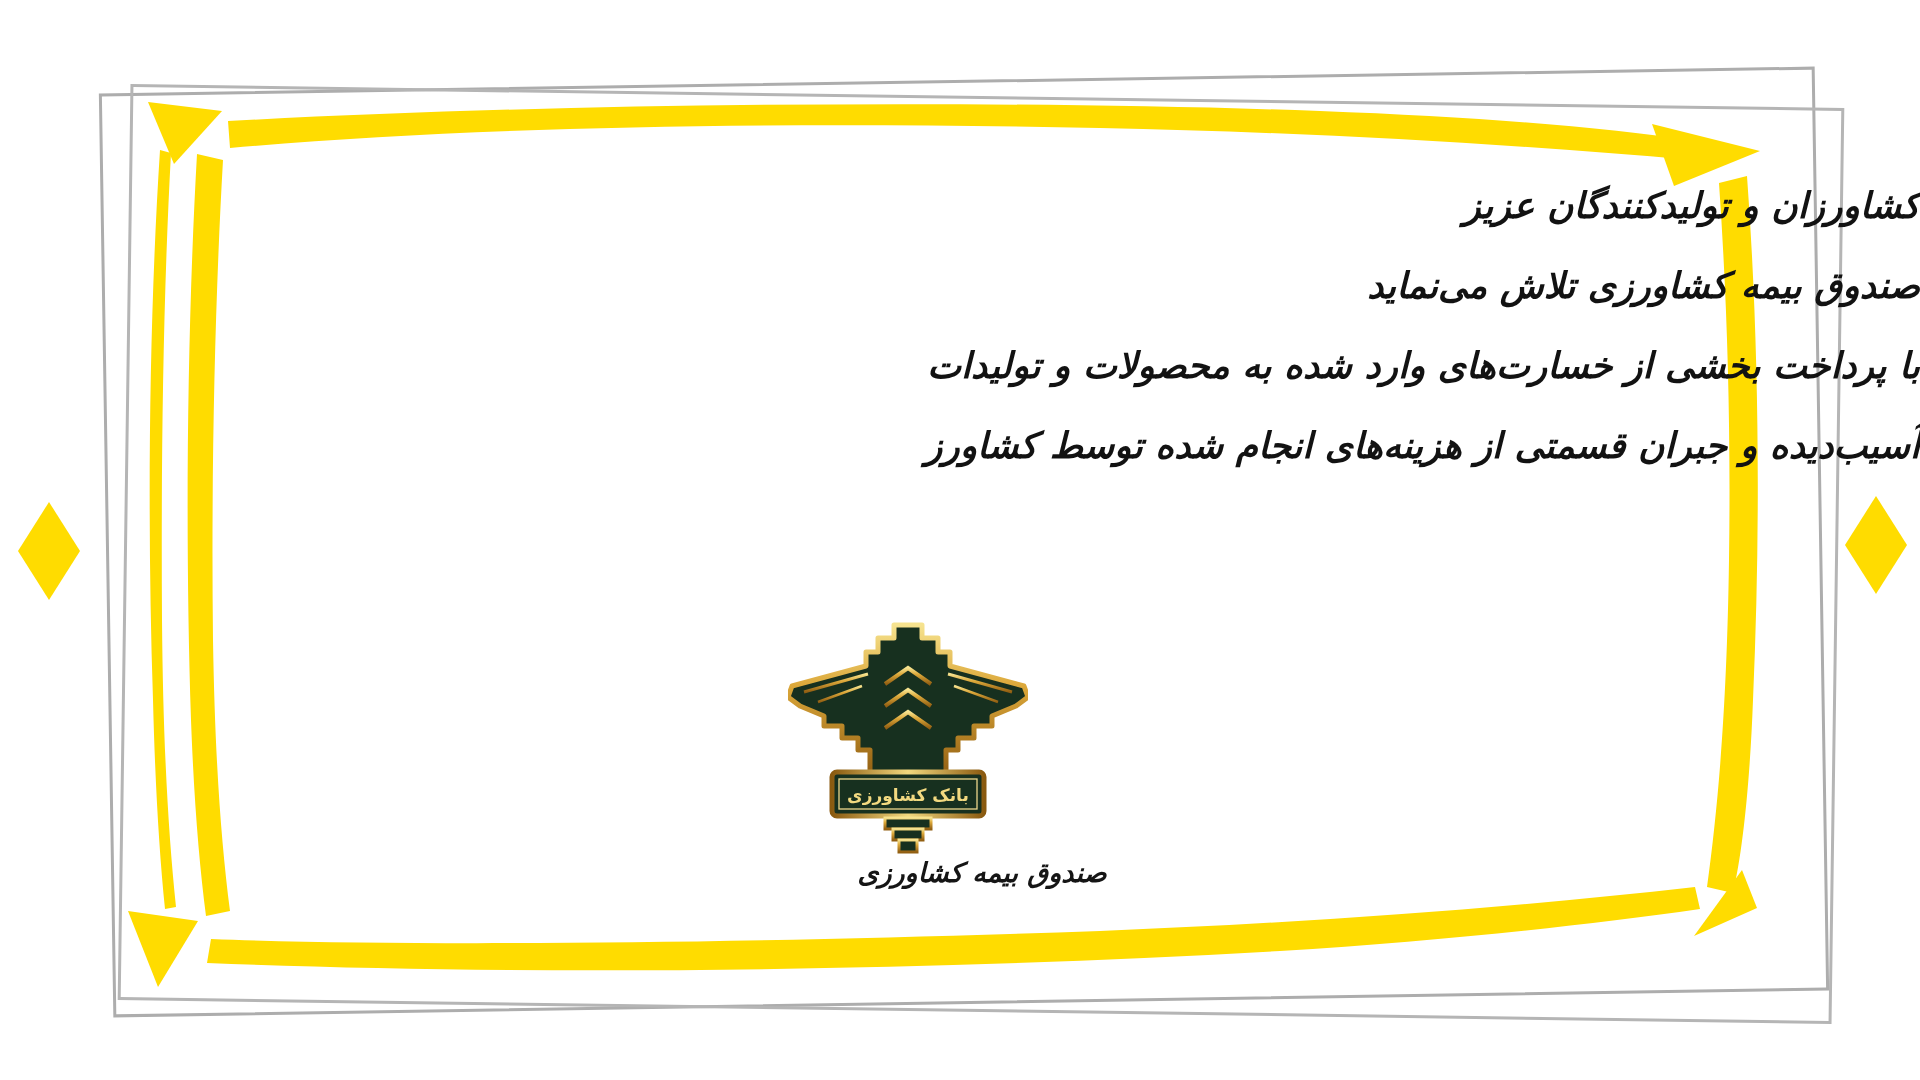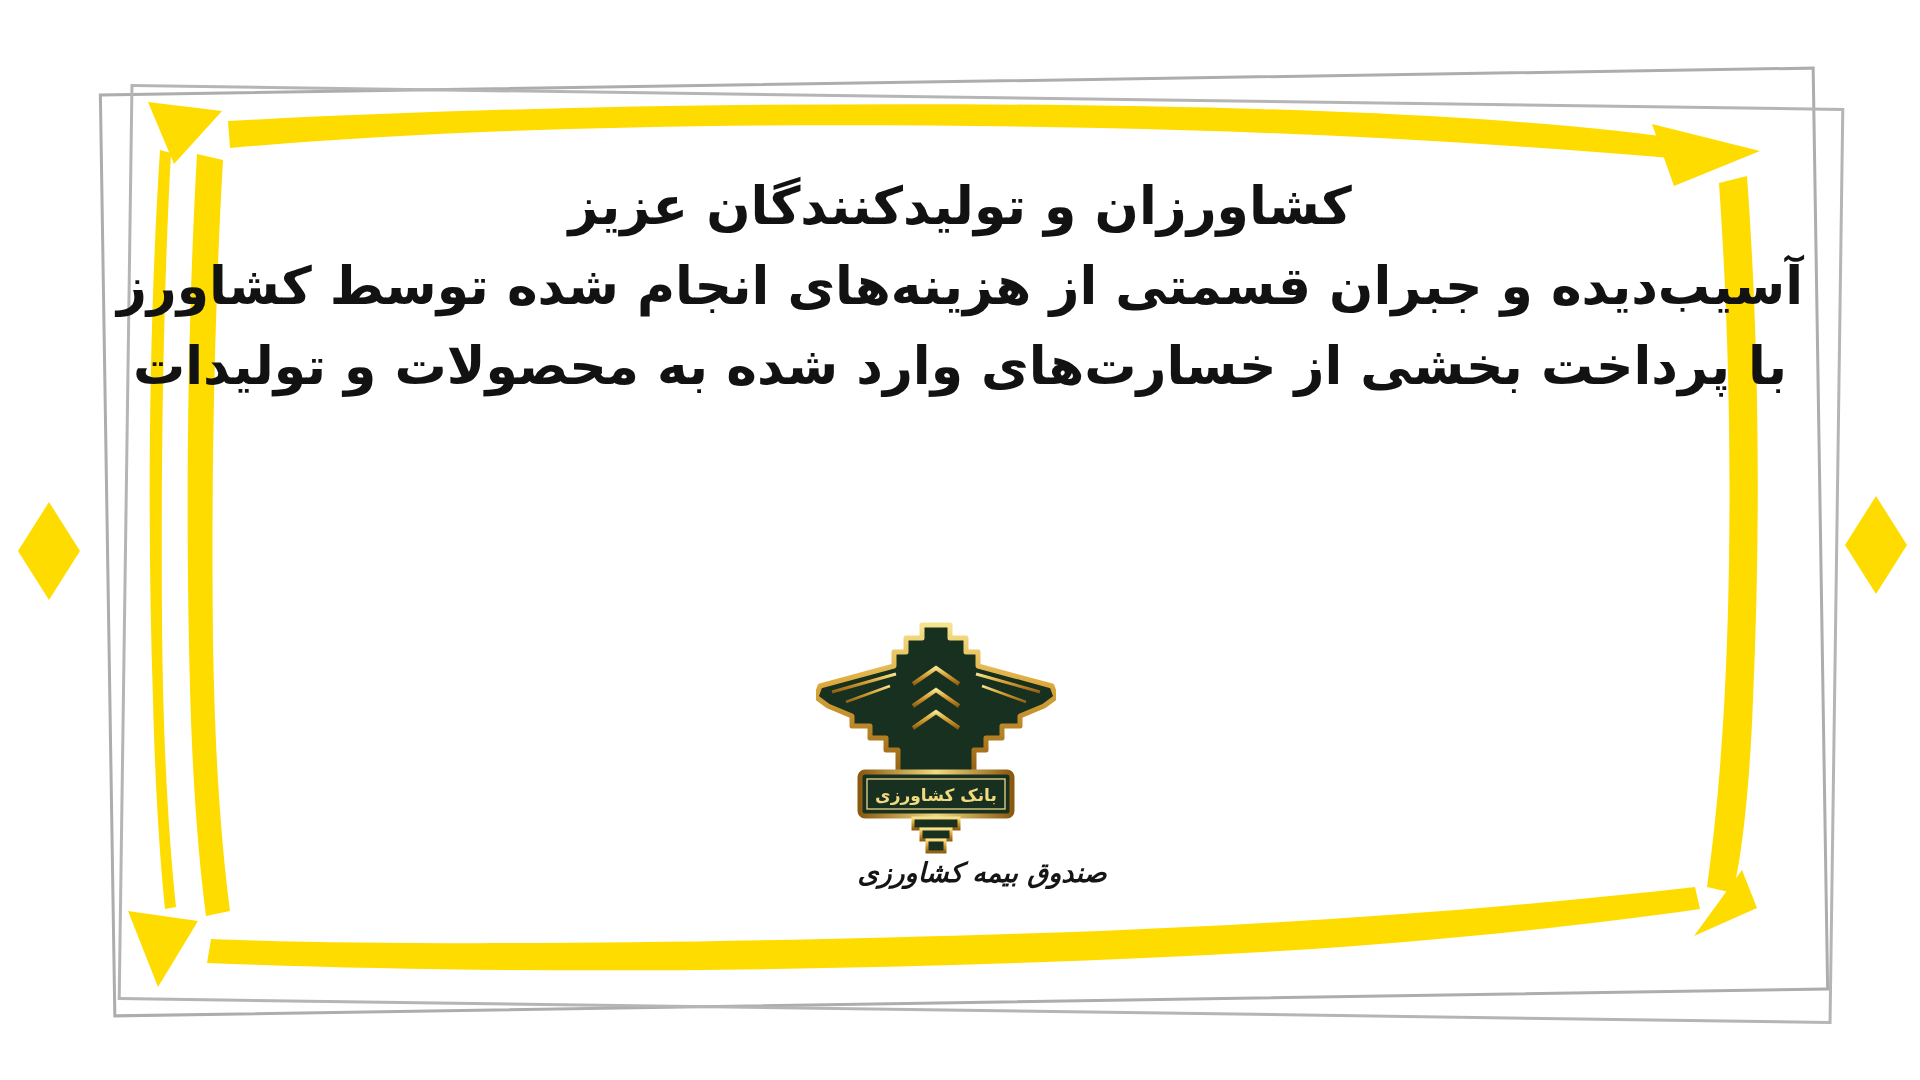--- a/index.html
+++ b/index.html
@@ -30,30 +30,31 @@
     position:absolute;
     background:var(--frame-yellow,#FFDC00);
     clip-path:polygon(50% 0,100% 50%,50% 100%,0 50%);
   }
   .diamond.left  { left:18px;   top:502px; width:62px; height:98px; }
   .diamond.right { left:1845px; top:496px; width:62px; height:98px; }
 
   
   .message {
     position:absolute; left:0; right:0; top:166px;
-    direction:rtl; text-align:center;
+    direction:rtl; 
     color:var(--text-color,#121212);
     font-weight:bold;
-    font-size:52px;
+    font-size:36px;
     line-height:80px;
+    font-style:italic;
   }
   .msg-line { white-space:nowrap; }
 
   
-  .logo-wrap { position:absolute; left:816px; top:622px; width:240px; height:232px; }
+  .logo-wrap { position:absolute; left:788px; top:622px; width:240px; height:232px; }
   .org-text {
     position:absolute; left:0; right:0; top:854px;
     direction:rtl; text-align:center;
     font-weight:bold; font-style:italic;
     font-size:27px; line-height:37px;
     color:#151515;
     margin-left:44px;
   }
   .banner-text { font-family:"DejaVu Sans",sans-serif; font-weight:bold; }
 </style>
@@ -75,22 +76,23 @@
     <path d="M128,911 L198,921 L158,987 Z"></path>
     <path d="M160,150 C149,320 147,520 153,700 C155,780 159,850 165,909 L176,907 C168,830 163,740 162,620 C161,460 163,300 171,153 Z"></path>
     <path d="M197,154 C187,330 185,540 191,720 C194,800 199,862 206,916 L230,911 C221,840 215,760 213,640 C211,470 215,300 223,160 Z"></path>
   </svg>
 
   <div class="diamond left"></div>
   <div class="diamond right"></div>
 
   <div class="message">
     <p class="msg-line">کشاورزان و تولیدکنندگان عزیز</p>
+    <p class="msg-line">صندوق بیمه کشاورزی تلاش می‌نماید</p>
+    <p class="msg-line">با پرداخت بخشی از خسارت‌های وارد شده به محصولات و تولیدات</p>
     <p class="msg-line">آسیب‌دیده و جبران قسمتی از هزینه‌های انجام شده توسط کشاورز</p>
-    <p class="msg-line">با پرداخت بخشی از خسارت‌های وارد شده به محصولات و تولیدات</p>
   </div>
 
   <div class="logo-wrap">
     <svg viewBox="0 0 240 232" width="240" height="232">
       <defs>
         <linearGradient id="goldV" x1="0" y1="0" x2="0" y2="1">
           <stop offset="0" stop-color="#f6e38f"></stop>
           <stop offset="0.4" stop-color="#dca83a"></stop>
           <stop offset="1" stop-color="#925f12"></stop>
         </linearGradient>

